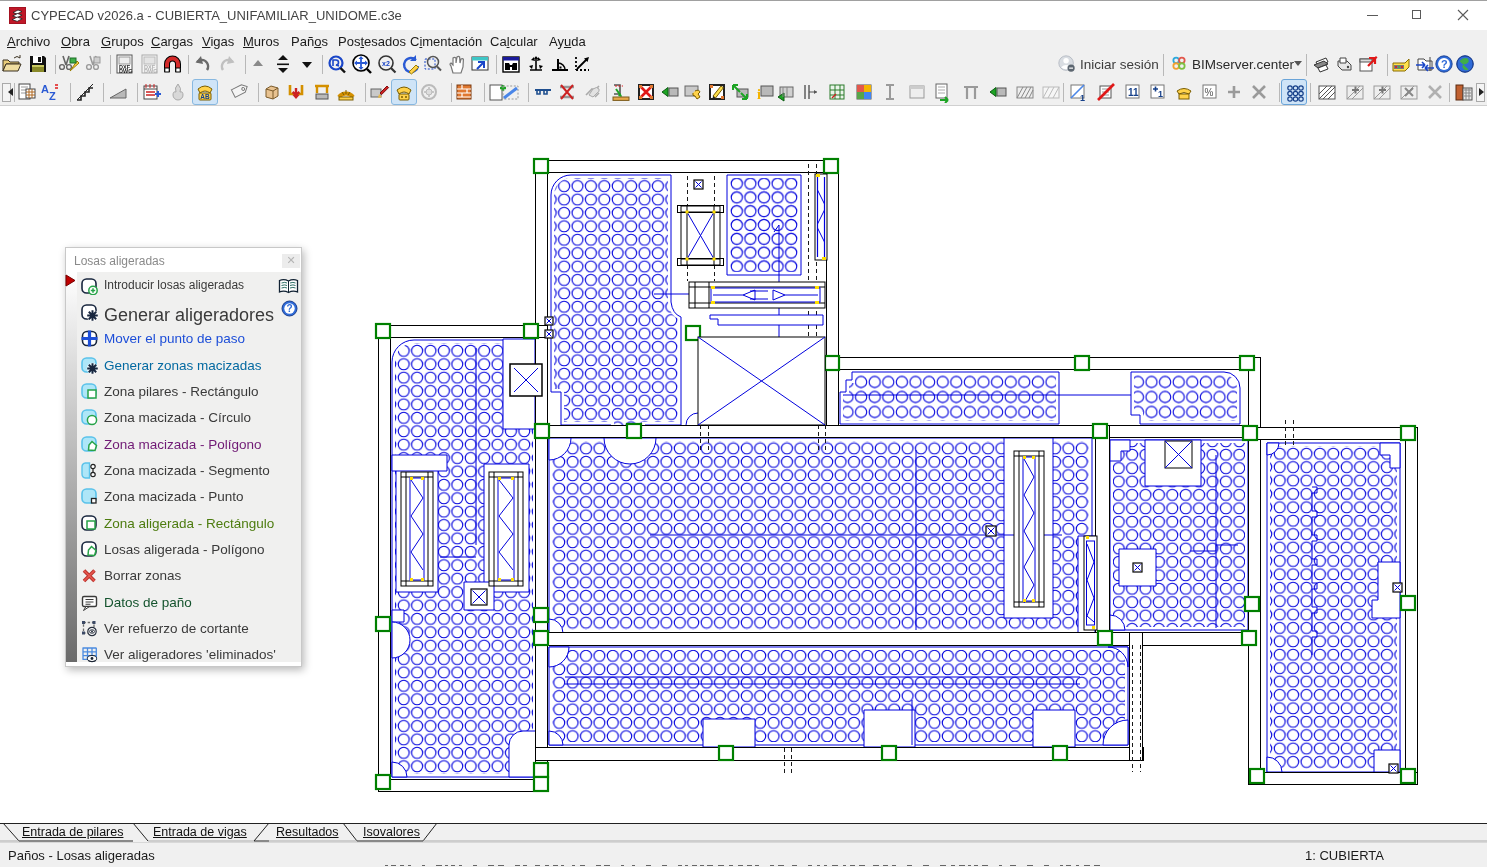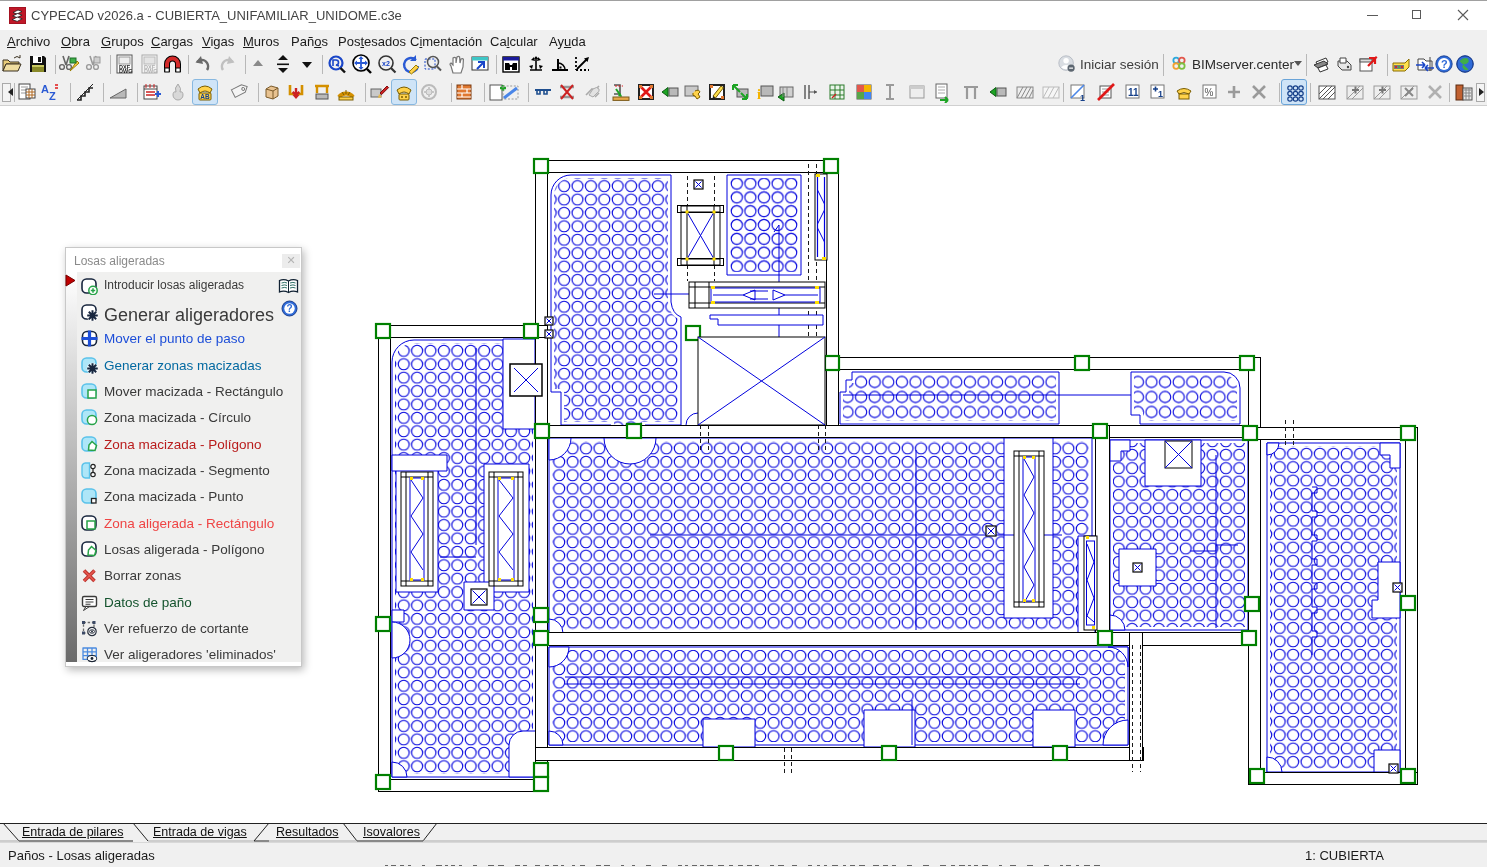--- a/index.html
+++ b/index.html
@@ -616,38 +616,38 @@
     <path d="M8.5 0.5 V16.5 M0.5 8.5 H16.5" stroke="#1e4fd8" stroke-width="3.2"></path>
   </svg><div style="position:absolute;left:104px;top:331px;font-size:13.5px;color:#1d4ed8;white-space:nowrap">Mover el punto de paso</div><svg style="position:absolute;left:81px;top:357px" width="17" height="17" viewBox="0 0 17 17">
     <rect x="1" y="1" width="14" height="14" rx="4.5" fill="#aee6f8" stroke="#5ac2ea" stroke-width="1.6"></rect>
     <circle cx="11.5" cy="11.5" r="5.8" fill="#fff" fill-opacity="0.7"></circle>
     <g stroke="#18263e" stroke-width="2">
       <path d="M11.5 6.2 V16.8 M6.2 11.5 H16.8 M7.8 7.8 L15.2 15.2 M15.2 7.8 L7.8 15.2"></path>
     </g>
   </svg><div style="position:absolute;left:104px;top:358px;font-size:13.5px;color:#0369a1;white-space:nowrap">Generar zonas macizadas</div><svg style="position:absolute;left:81px;top:383px" width="17" height="17" viewBox="0 0 17 17">
     <rect x="1" y="1" width="14" height="14" rx="4.5" fill="#aee6f8" stroke="#5ac2ea" stroke-width="1.6"></rect>
     <rect x="7" y="7" width="8" height="8" fill="#fff" stroke="#27a348" stroke-width="1.5"></rect>
-  </svg><div style="position:absolute;left:104px;top:384px;font-size:13.5px;color:#3a3a3a;white-space:nowrap">Mover macizada - Rectángulo</div><svg style="position:absolute;left:81px;top:409px" width="17" height="17" viewBox="0 0 17 17">
+  </svg><div style="position:absolute;left:104px;top:384px;font-size:13.5px;color:#3a3a3a;white-space:nowrap">Zona pilares - Rectángulo</div><svg style="position:absolute;left:81px;top:409px" width="17" height="17" viewBox="0 0 17 17">
     <rect x="1" y="1" width="14" height="14" rx="4.5" fill="#aee6f8" stroke="#5ac2ea" stroke-width="1.6"></rect>
     <circle cx="11" cy="11" r="4.6" fill="#fff" stroke="#27a348" stroke-width="1.5"></circle>
   </svg><div style="position:absolute;left:104px;top:410px;font-size:13.5px;color:#3a3a3a;white-space:nowrap">Zona macizada - Círculo</div><svg style="position:absolute;left:81px;top:436px" width="17" height="17" viewBox="0 0 17 17">
     <rect x="1" y="1" width="14" height="14" rx="4.5" fill="#aee6f8" stroke="#5ac2ea" stroke-width="1.6"></rect>
     <path d="M11 5.5 L15.5 9.5 L14 14.5 L7.5 14 L8 9 Z" fill="#fff" stroke="#27a348" stroke-width="1.5"></path>
-  </svg><div style="position:absolute;left:104px;top:437px;font-size:13.5px;color:#b91c1c;white-space:nowrap">Zona macizada - Polígono</div><svg style="position:absolute;left:81px;top:462px" width="17" height="17" viewBox="0 0 17 17">
+  </svg><div style="position:absolute;left:104px;top:437px;font-size:13.5px;color:#701a75;white-space:nowrap">Zona macizada - Polígono</div><svg style="position:absolute;left:81px;top:462px" width="17" height="17" viewBox="0 0 17 17">
     <path d="M8.5 1 H4.5 A4 4 0 0 0 1 5 v7 a4 4 0 0 0 3.5 4 H8.5 z" fill="#aee6f8" stroke="#5ac2ea" stroke-width="1.4"></path>
     <circle cx="12" cy="4.5" r="2.2" fill="#fff" stroke="#222" stroke-width="1.2"></circle>
     <circle cx="12" cy="12.5" r="2.2" fill="#fff" stroke="#222" stroke-width="1.2"></circle>
     <path d="M12 6.7 v3.6" stroke="#222" stroke-width="1.2"></path>
   </svg><div style="position:absolute;left:104px;top:463px;font-size:13.5px;color:#3a3a3a;white-space:nowrap">Zona macizada - Segmento</div><svg style="position:absolute;left:81px;top:488px" width="17" height="17" viewBox="0 0 17 17">
     <rect x="1" y="1" width="14" height="14" rx="4.5" fill="#aee6f8" stroke="#5ac2ea" stroke-width="1.6"></rect>
     <rect x="10.5" y="10.5" width="4.5" height="4.5" fill="#fff" stroke="#222" stroke-width="1.3"></rect>
   </svg><div style="position:absolute;left:104px;top:489px;font-size:13.5px;color:#3a3a3a;white-space:nowrap">Zona macizada - Punto</div><svg style="position:absolute;left:81px;top:515px" width="17" height="17" viewBox="0 0 17 17">
     <rect x="1" y="1" width="14" height="14" rx="4.5" fill="#fff" stroke="#18263e" stroke-width="1.6"></rect>
     <rect x="6" y="6" width="8" height="8" fill="#fff" stroke="#27a348" stroke-width="1.5"></rect>
-  </svg><div style="position:absolute;left:104px;top:516px;font-size:13.5px;color:#ef4444;white-space:nowrap">Zona aligerada - Rectángulo</div><svg style="position:absolute;left:81px;top:541px" width="17" height="17" viewBox="0 0 17 17">
+  </svg><div style="position:absolute;left:104px;top:516px;font-size:13.5px;color:#4d7c0f;white-space:nowrap">Zona aligerada - Rectángulo</div><svg style="position:absolute;left:81px;top:541px" width="17" height="17" viewBox="0 0 17 17">
     <rect x="1" y="1" width="14" height="14" rx="4.5" fill="#fff" stroke="#18263e" stroke-width="1.6"></rect>
     <path d="M10.5 5.5 L15 9.5 L13.5 14.5 L7 14 L7.5 9 Z" fill="#fff" stroke="#27a348" stroke-width="1.5"></path>
   </svg><div style="position:absolute;left:104px;top:542px;font-size:13.5px;color:#3a3a3a;white-space:nowrap">Losas aligerada - Polígono</div><svg style="position:absolute;left:81px;top:567px" width="17" height="17" viewBox="0 0 17 17">
     <path d="M3 3.5 L13.5 14 M13.5 3.5 L3 14" stroke="#b8342e" stroke-width="3.6"></path>
     <path d="M3 3.5 L13.5 14 M13.5 3.5 L3 14" stroke="#e8554e" stroke-width="1.6"></path>
   </svg><div style="position:absolute;left:104px;top:568px;font-size:13.5px;color:#3a3a3a;white-space:nowrap">Borrar zonas</div><svg style="position:absolute;left:81px;top:594px" width="17" height="17" viewBox="0 0 17 17">
     <rect x="1.5" y="2.5" width="14" height="10" rx="1.5" fill="#fff" stroke="#3a3a3a" stroke-width="1.4"></rect>
     <path d="M4.5 5.5 h8 M4.5 8 h8 M4.5 10.2 h5" stroke="#3a3a3a" stroke-width="1.1"></path>
     <path d="M5 12.5 l-2.5 4 6-4 z" fill="#fff" stroke="#3a3a3a"></path>
   </svg><div style="position:absolute;left:104px;top:595px;font-size:13.5px;color:#14532d;white-space:nowrap">Datos de paño</div><svg style="position:absolute;left:81px;top:620px" width="17" height="17" viewBox="0 0 17 17">

